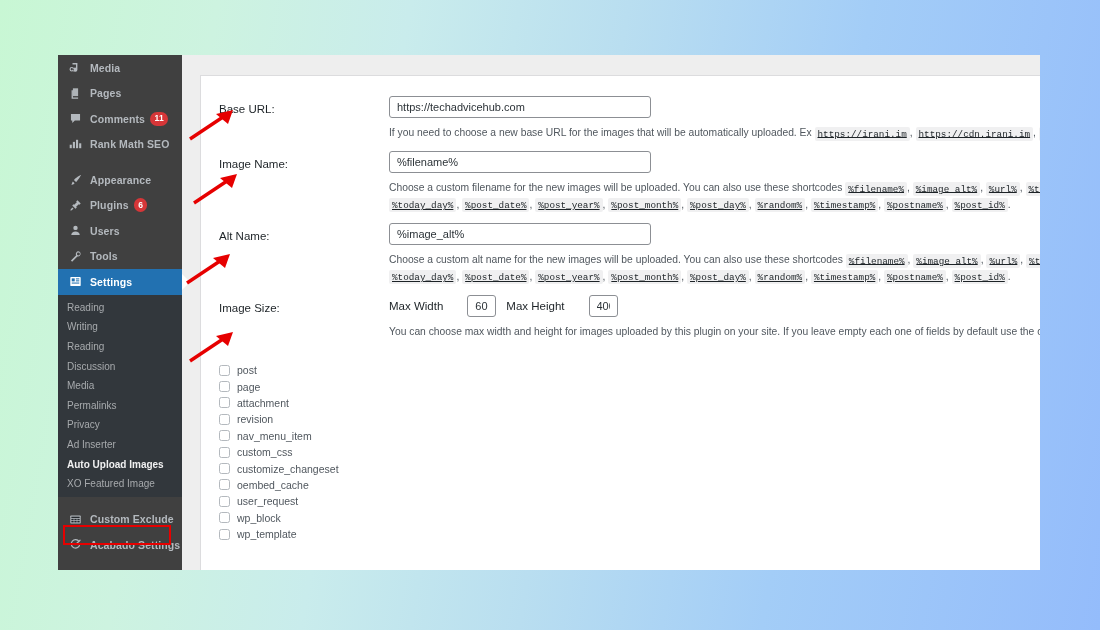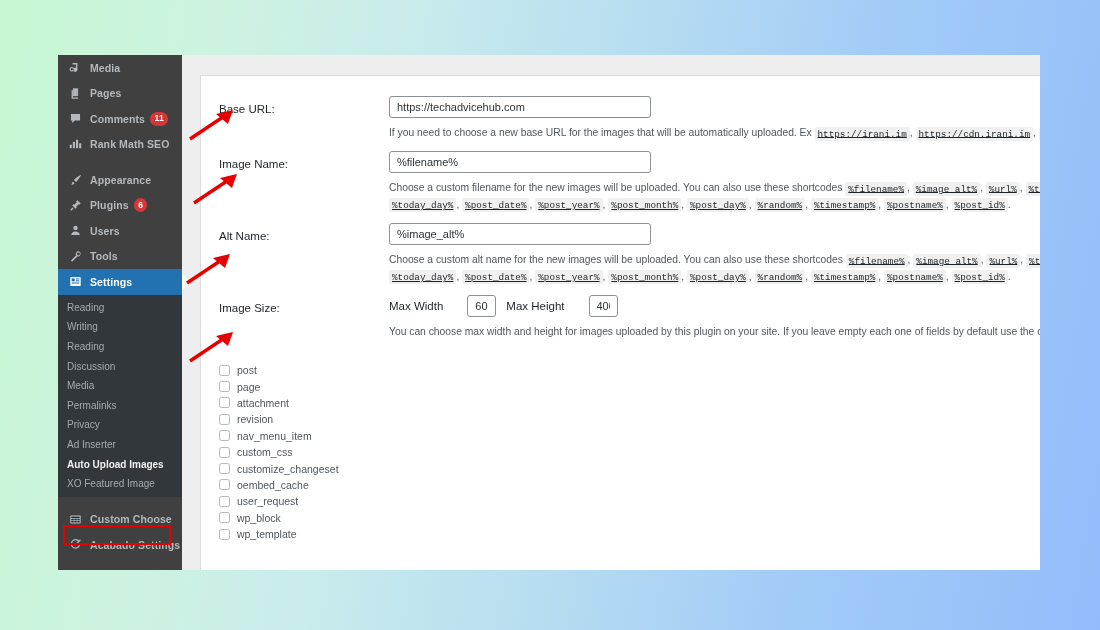--- a/index.html
+++ b/index.html
@@ -331,21 +331,21 @@
             <rect x="2" y="4" width="16" height="12" rx="1"></rect>
             <rect x="3.6" y="5.6" width="12.8" height="2.2" fill="#23282d"></rect>
             <rect x="3.6" y="9" width="3.6" height="2.2" fill="#23282d"></rect>
             <rect x="8.2" y="9" width="3.6" height="2.2" fill="#23282d"></rect>
             <rect x="12.8" y="9" width="3.6" height="2.2" fill="#23282d"></rect>
             <rect x="3.6" y="12.3" width="3.6" height="2.2" fill="#23282d"></rect>
             <rect x="8.2" y="12.3" width="3.6" height="2.2" fill="#23282d"></rect>
             <rect x="12.8" y="12.3" width="3.6" height="2.2" fill="#23282d"></rect>
           </svg>
       </span>
-      <span>Custom Choose</span>
+      <span>Custom Exclude</span>
     </div>
 
     <div class="menu-top">
       <span class="ico">
         <svg width="13" height="13" viewBox="0 0 20 20" fill="none" stroke="#b4b9be" stroke-width="1.8">
             <path d="M15.5 5.5A6.5 6.5 0 1 0 16.5 10"></path>
             <path d="M10 10 L17 3.4" stroke-linecap="round"></path>
           </svg>
       </span>
       <span>Acabado Settings</span>

